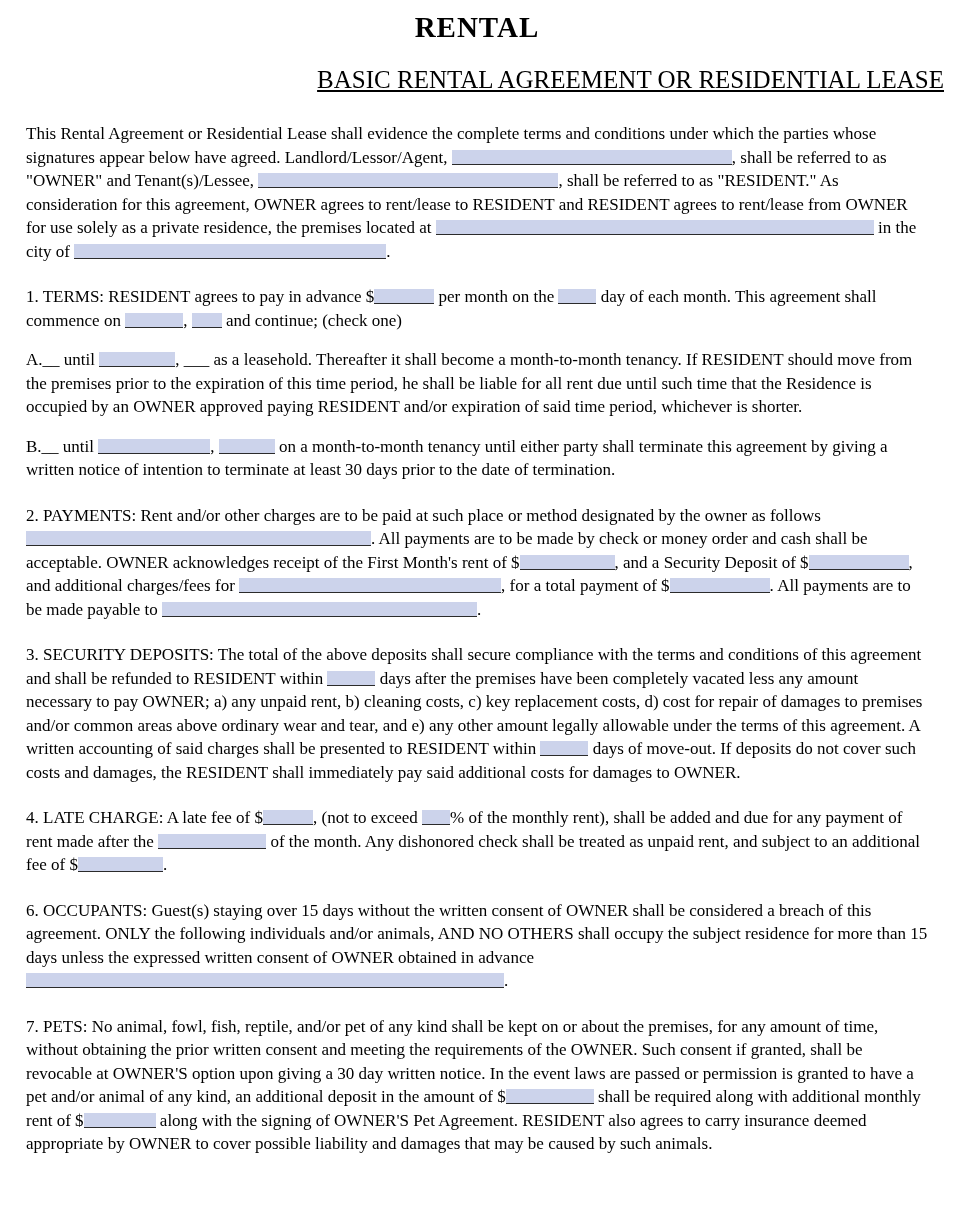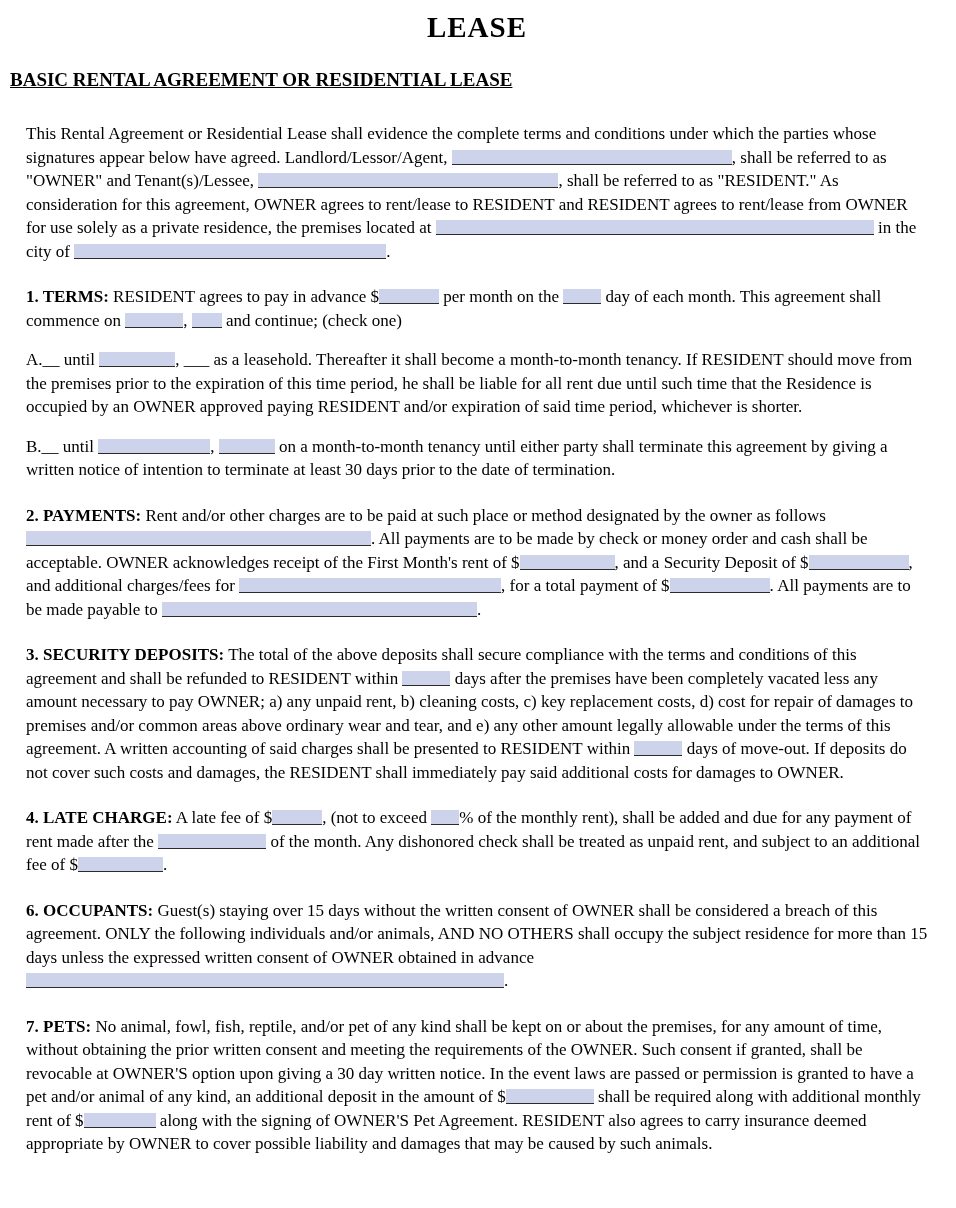--- a/index.html
+++ b/index.html
@@ -21,52 +21,52 @@
   .doc-title {
     margin: 4px 0 0 0;
     text-align: center;
     font-size: 29px;
     font-weight: bold;
     letter-spacing: 1px;
     line-height: 34px;
   }
   .doc-subtitle {
     margin: 24px 0 0 0;
-    text-align: left;
-    font-size: 19px;
-    font-weight: bold;
+    text-align: right;
+    font-size: 25px;
+    font-weight: normal;
     text-decoration: underline;
     line-height: 24px;
   }
   .doc-body {
     margin-top: 30px;
   }
   .para {
     margin: 16px;
     text-align: left;
   }
   .para.spaced {
     margin-top: 22px;
   }
   .bold {
-    font-weight: bold;
+    font-weight: normal;
   }
   .blank {
     display: inline-block;
     height: 15px;
     vertical-align: -2px;
     border-bottom: 1.5px solid #2b2b2b;
     box-sizing: border-box;
   }
 </style>
 </head>
 <body>
 
 <div class="page">
-  <h1 class="doc-title">LEASE</h1>
+  <h1 class="doc-title">RENTAL</h1>
   <h2 class="doc-subtitle">BASIC RENTAL AGREEMENT OR RESIDENTIAL LEASE</h2>
   <div class="doc-body">
       <p class="para"><span class="run">This Rental Agreement or Residential Lease shall evidence the complete terms and conditions under which the parties whose signatures appear below have agreed. Landlord/Lessor/Agent, </span><span class="blank" style="width: 280px; background: rgb(204, 211, 235); border-bottom-color: rgb(43, 43, 43);"></span><span class="run">, shall be referred to as "OWNER" and Tenant(s)/Lessee, </span><span class="blank" style="width: 300px; background: rgb(204, 211, 235); border-bottom-color: rgb(43, 43, 43);"></span><span class="run">, shall be referred to as "RESIDENT." As consideration for this agreement, OWNER agrees to rent/lease to RESIDENT and RESIDENT agrees to rent/lease from OWNER for use solely as a private residence, the premises located at </span><span class="blank" style="width: 438px; background: rgb(204, 211, 235); border-bottom-color: rgb(43, 43, 43);"></span><span class="run"> in the city of </span><span class="blank" style="width: 312px; background: rgb(204, 211, 235); border-bottom-color: rgb(43, 43, 43);"></span><span class="run">.</span></p>
       <p class="para spaced"><span class="bold">1. TERMS:</span><span class="run"> RESIDENT agrees to pay in advance $</span><span class="blank" style="width: 60px; background: rgb(204, 211, 235); border-bottom-color: rgb(43, 43, 43);"></span><span class="run"> per month on the </span><span class="blank" style="width: 38px; background: rgb(204, 211, 235); border-bottom-color: rgb(43, 43, 43);"></span><span class="run"> day of each month. This agreement shall commence on </span><span class="blank" style="width: 58px; background: rgb(204, 211, 235); border-bottom-color: rgb(43, 43, 43);"></span><span class="run">, </span><span class="blank" style="width: 30px; background: rgb(204, 211, 235); border-bottom-color: rgb(43, 43, 43);"></span><span class="run"> and continue; (check one)</span></p>
       <p class="para"><span class="run">A.__ until </span><span class="blank" style="width: 76px; background: rgb(204, 211, 235); border-bottom-color: rgb(43, 43, 43);"></span><span class="run">, ___ as a leasehold. Thereafter it shall become a month-to-month tenancy. If RESIDENT should move from the premises prior to the expiration of this time period, he shall be liable for all rent due until such time that the Residence is occupied by an OWNER approved paying RESIDENT and/or expiration of said time period, whichever is shorter.</span></p>
       <p class="para"><span class="run">B.__ until </span><span class="blank" style="width: 112px; background: rgb(204, 211, 235); border-bottom-color: rgb(43, 43, 43);"></span><span class="run">, </span><span class="blank" style="width: 56px; background: rgb(204, 211, 235); border-bottom-color: rgb(43, 43, 43);"></span><span class="run"> on a month-to-month tenancy until either party shall terminate this agreement by giving a written notice of intention to terminate at least 30 days prior to the date of termination.</span></p>
       <p class="para spaced"><span class="bold">2. PAYMENTS:</span><span class="run"> Rent and/or other charges are to be paid at such place or method designated by the owner as follows </span><span class="blank" style="width: 345px; background: rgb(204, 211, 235); border-bottom-color: rgb(43, 43, 43);"></span><span class="run">. All payments are to be made by check or money order and cash shall be acceptable. OWNER acknowledges receipt of the First Month's rent of $</span><span class="blank" style="width: 95px; background: rgb(204, 211, 235); border-bottom-color: rgb(43, 43, 43);"></span><span class="run">, and a Security Deposit of $</span><span class="blank" style="width: 100px; background: rgb(204, 211, 235); border-bottom-color: rgb(43, 43, 43);"></span><span class="run">, and additional charges/fees for </span><span class="blank" style="width: 262px; background: rgb(204, 211, 235); border-bottom-color: rgb(43, 43, 43);"></span><span class="run">, for a total payment of $</span><span class="blank" style="width: 100px; background: rgb(204, 211, 235); border-bottom-color: rgb(43, 43, 43);"></span><span class="run">. All payments are to be made payable to </span><span class="blank" style="width: 315px; background: rgb(204, 211, 235); border-bottom-color: rgb(43, 43, 43);"></span><span class="run">.</span></p>
       <p class="para spaced"><span class="bold">3. SECURITY DEPOSITS:</span><span class="run"> The total of the above deposits shall secure compliance with the terms and conditions of this agreement and shall be refunded to RESIDENT within </span><span class="blank" style="width: 48px; background: rgb(204, 211, 235); border-bottom-color: rgb(43, 43, 43);"></span><span class="run"> days after the premises have been completely vacated less any amount necessary to pay OWNER; a) any unpaid rent, b) cleaning costs, c) key replacement costs, d) cost for repair of damages to premises and/or common areas above ordinary wear and tear, and e) any other amount legally allowable under the terms of this agreement. A written accounting of said charges shall be presented to RESIDENT within </span><span class="blank" style="width: 48px; background: rgb(204, 211, 235); border-bottom-color: rgb(43, 43, 43);"></span><span class="run"> days of move-out. If deposits do not cover such costs and damages, the RESIDENT shall immediately pay said additional costs for damages to OWNER.</span></p>
       <p class="para spaced"><span class="bold">4. LATE CHARGE:</span><span class="run"> A late fee of $</span><span class="blank" style="width: 50px; background: rgb(204, 211, 235); border-bottom-color: rgb(43, 43, 43);"></span><span class="run">, (not to exceed </span><span class="blank" style="width: 28px; background: rgb(204, 211, 235); border-bottom-color: rgb(43, 43, 43);"></span><span class="run">% of the monthly rent), shall be added and due for any payment of rent made after the </span><span class="blank" style="width: 108px; background: rgb(204, 211, 235); border-bottom-color: rgb(43, 43, 43);"></span><span class="run"> of the month. Any dishonored check shall be treated as unpaid rent, and subject to an additional fee of $</span><span class="blank" style="width: 85px; background: rgb(204, 211, 235); border-bottom-color: rgb(43, 43, 43);"></span><span class="run">.</span></p>
       <p class="para spaced"><span class="bold">6. OCCUPANTS:</span><span class="run"> Guest(s) staying over 15 days without the written consent of OWNER shall be considered a breach of this agreement. ONLY the following individuals and/or animals, AND NO OTHERS shall occupy the subject residence for more than 15 days unless the expressed written consent of OWNER obtained in advance </span><span class="blank" style="width: 478px; background: rgb(204, 211, 235); border-bottom-color: rgb(43, 43, 43);"></span><span class="run">.</span></p>

